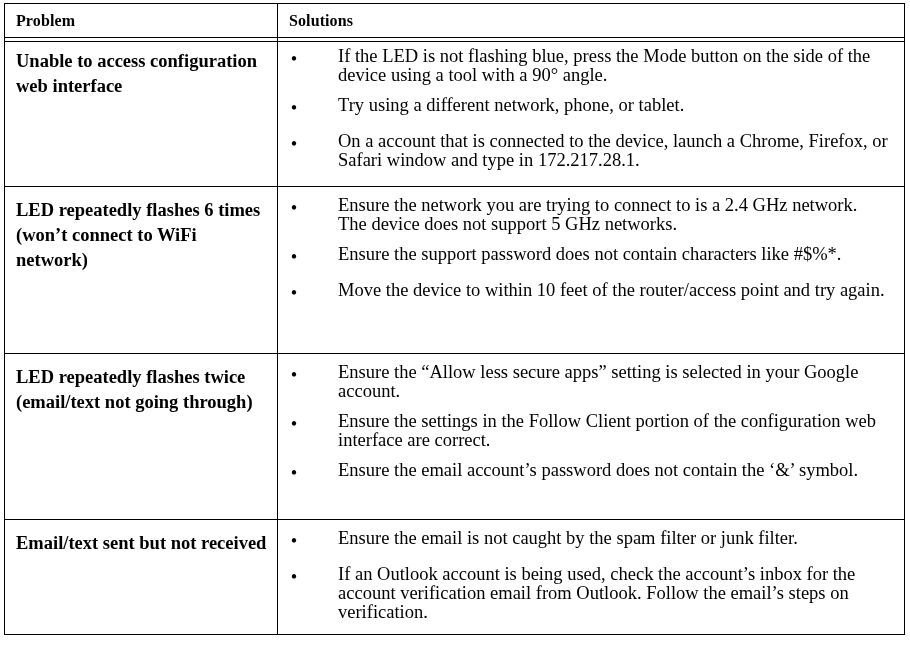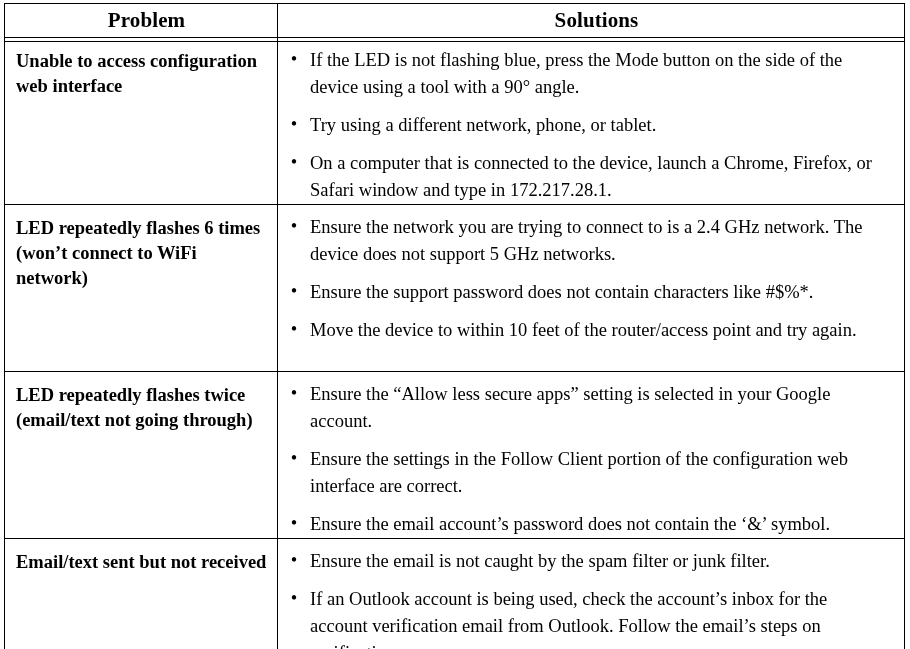--- a/index.html
+++ b/index.html
@@ -45,23 +45,23 @@
     padding: 0;
     background: #ffffff;
   }
 
   
   thead th {
     border-top: 1.6px solid #000;
     border-bottom: 1.6px solid #000;
     height: 33px;
     font-weight: bold;
-    font-size: 21px;
+    font-size: 16px;
     line-height: 33px;
-    text-align: center;
+    text-align: left;
     letter-spacing: 0.1px;
   }
   thead th .hd {
     display: block;
     padding-left: 11px;
   }
   thead th.h-solutions .hd { padding-left: 11px; }
 
   
   .double-rule {
@@ -113,23 +113,24 @@
     width: 32px;
     text-align: center;
     font-size: 18.5px;
     line-height: 25px;
     user-select: none;
   }
 
   .bullet-text {
     flex: 1 1 auto;
     font-size: 18.5px;
-    line-height: 27px;
+    line-height: 19px;
     padding-right: 4px;
     text-align: left;
+    margin-left: 28px;
   }
 
   .bullet-text b { font-weight: normal; }
 </style>
 </head>
 <body>
 
 <div class="page">
 
   <table class="ts-table">
@@ -157,21 +158,21 @@
               <div class="bullet-row">
                 <span class="bullet-mark">•</span>
                 <span class="bullet-text"><span>If the LED is not flashing blue, press the Mode button on the side of the device using a tool with a 90° angle.</span></span>
               </div>
               <div class="bullet-row">
                 <span class="bullet-mark">•</span>
                 <span class="bullet-text"><span>Try using a different network, phone, or tablet.</span></span>
               </div>
               <div class="bullet-row">
                 <span class="bullet-mark">•</span>
-                <span class="bullet-text"><span>On a computer that is connected to the device, launch a Chrome, Firefox, or Safari window and type in </span><b>172.217.28.1</b><span>.</span></span>
+                <span class="bullet-text"><span>On a account that is connected to the device, launch a Chrome, Firefox, or Safari window and type in </span><b>172.217.28.1</b><span>.</span></span>
               </div>
             </div>
           </td>
         </tr>
         <tr class="r2">
           <td class="problem-cell">
             <span class="ptext">LED repeatedly flashes 6 times (won’t connect to WiFi network)</span>
           </td>
           <td class="solutions-cell">
             <div class="slist">

